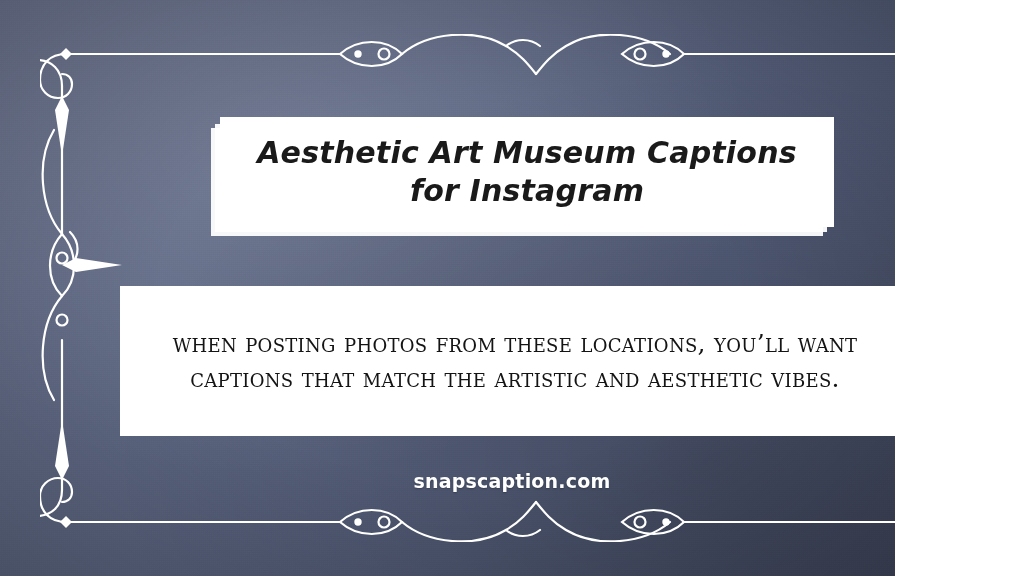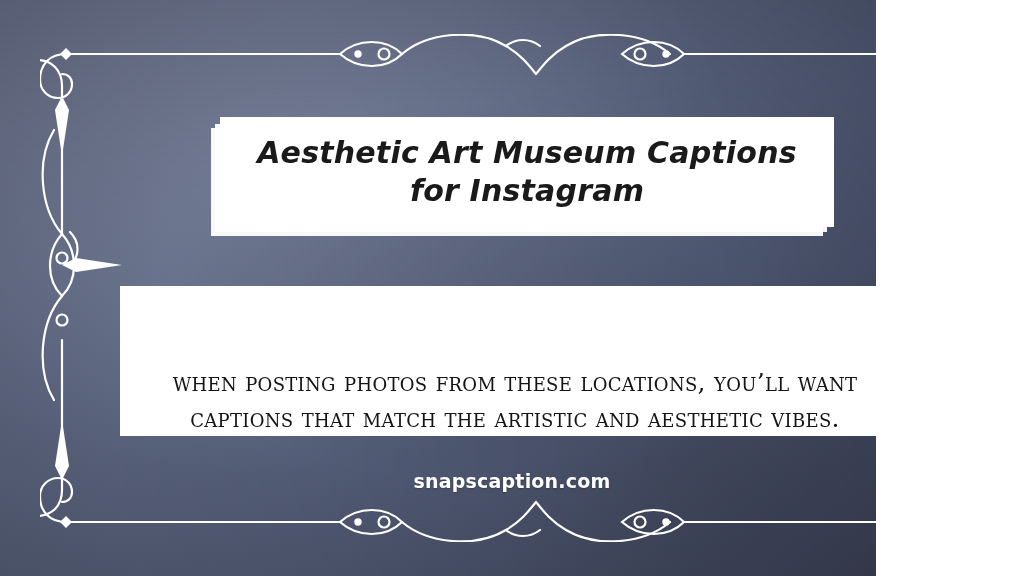--- a/index.html
+++ b/index.html
@@ -15,20 +15,21 @@
 
   .canvas {
     position: relative;
     width: 876px;
     height: 576px;
     background:
       radial-gradient(ellipse at 30% 25%, rgba(255,255,255,0.10) 0%, rgba(255,255,255,0.0) 55%),
       radial-gradient(ellipse at 80% 80%, rgba(0,0,0,0.18) 0%, rgba(0,0,0,0.0) 60%),
       linear-gradient(135deg, #6b7490 0%, #5d6782 40%, #525c78 70%, #474f68 100%);
     overflow: hidden;
+    padding-left: 19px;
   }
 
   
   .noise {
     position: absolute;
     inset: 0;
     opacity: 0.22;
     background-image:
       repeating-linear-gradient(0deg, rgba(255,255,255,0.035) 0px, rgba(255,255,255,0.035) 1px, rgba(0,0,0,0.03) 1px, rgba(0,0,0,0.03) 2px),
       repeating-linear-gradient(90deg, rgba(255,255,255,0.03) 0px, rgba(255,255,255,0.03) 1px, rgba(0,0,0,0.025) 1px, rgba(0,0,0,0.025) 2px);
@@ -97,21 +98,21 @@
   }
 
   .body-card {
     position: absolute;
     left: 120px;
     top: 286px;
     width: 790px;
     height: 150px;
     background: #ffffff;
     display: flex;
-    align-items: flex-end;
+    align-items: center;
     justify-content: center;
     text-align: center;
   }
   .body-card .shadow-a {
     position: absolute;
     left: -12px;
     top: 10px;
     width: 790px;
     height: 150px;
     background: #ffffff;

